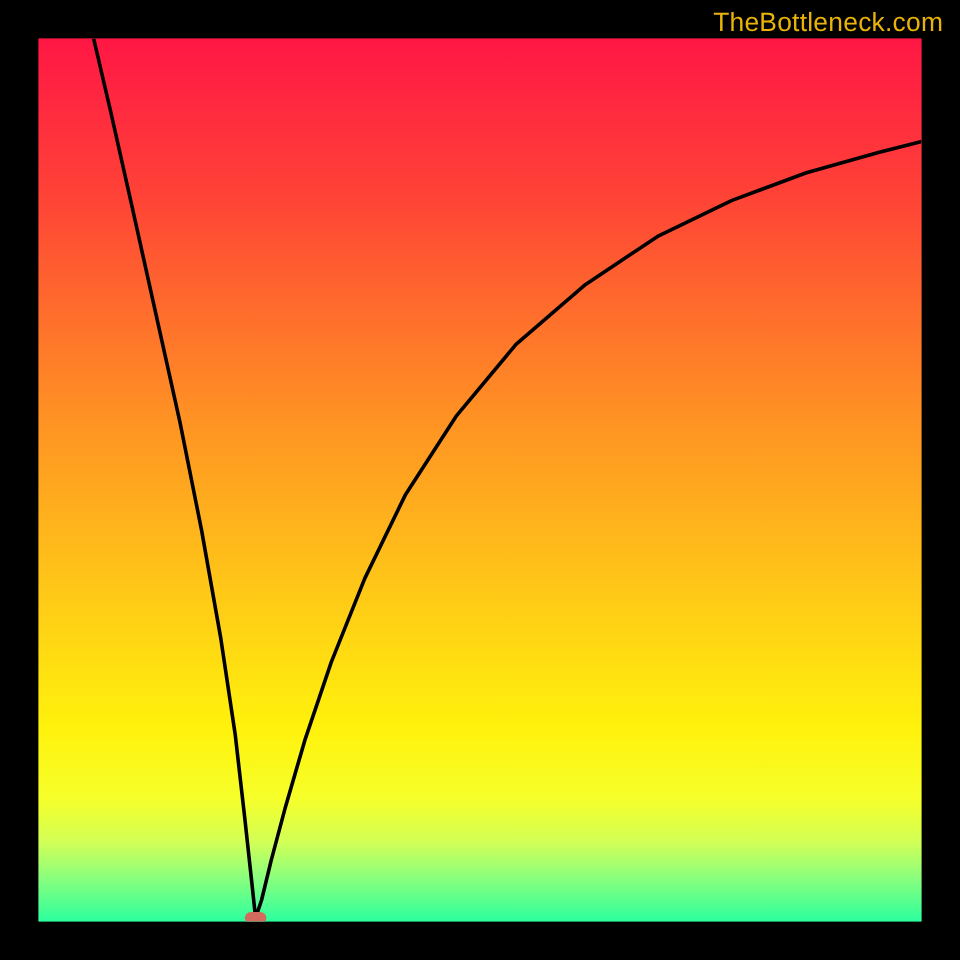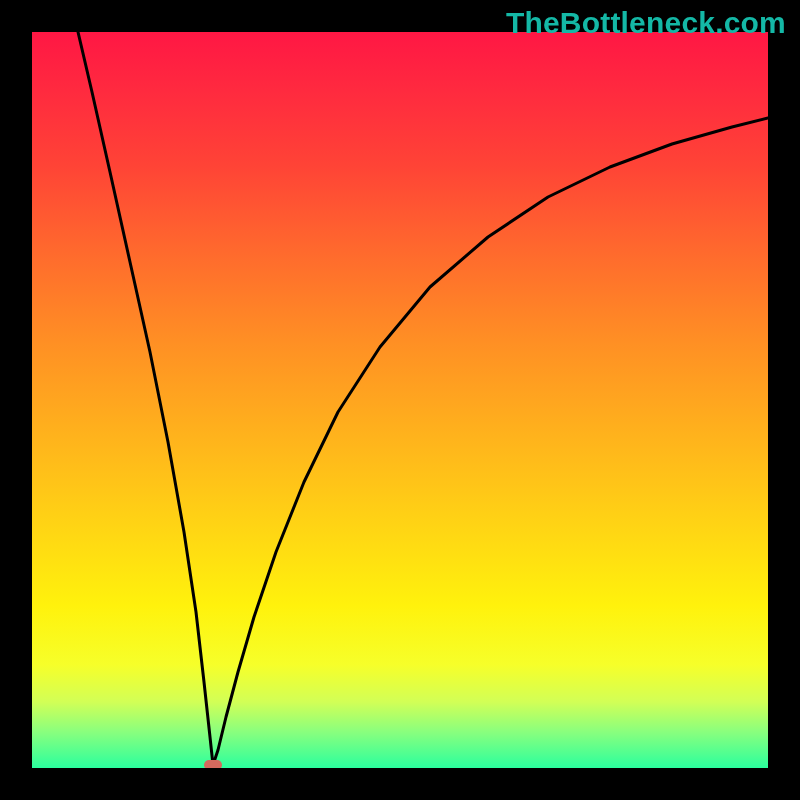--- a/index.html
+++ b/index.html
@@ -8,23 +8,23 @@
     position: relative;
     width: 800px;
     height: 800px;
     background: #000;
   }
   .watermark {
     position: absolute;
     top: 6px;
     right: 14px;
     font-family: Arial, Helvetica, sans-serif;
-    font-size: 30px;
-    font-weight: 700;
-    color: #14b8a6;
+    font-size: 22px;
+    font-weight: 400;
+    color: #eab308;
     letter-spacing: 0.2px;
     z-index: 10;
   }
   .plot {
     position: absolute;
     left: 32px;
     top: 32px;
     width: 736px;
     height: 736px;
     background: linear-gradient(to bottom,

